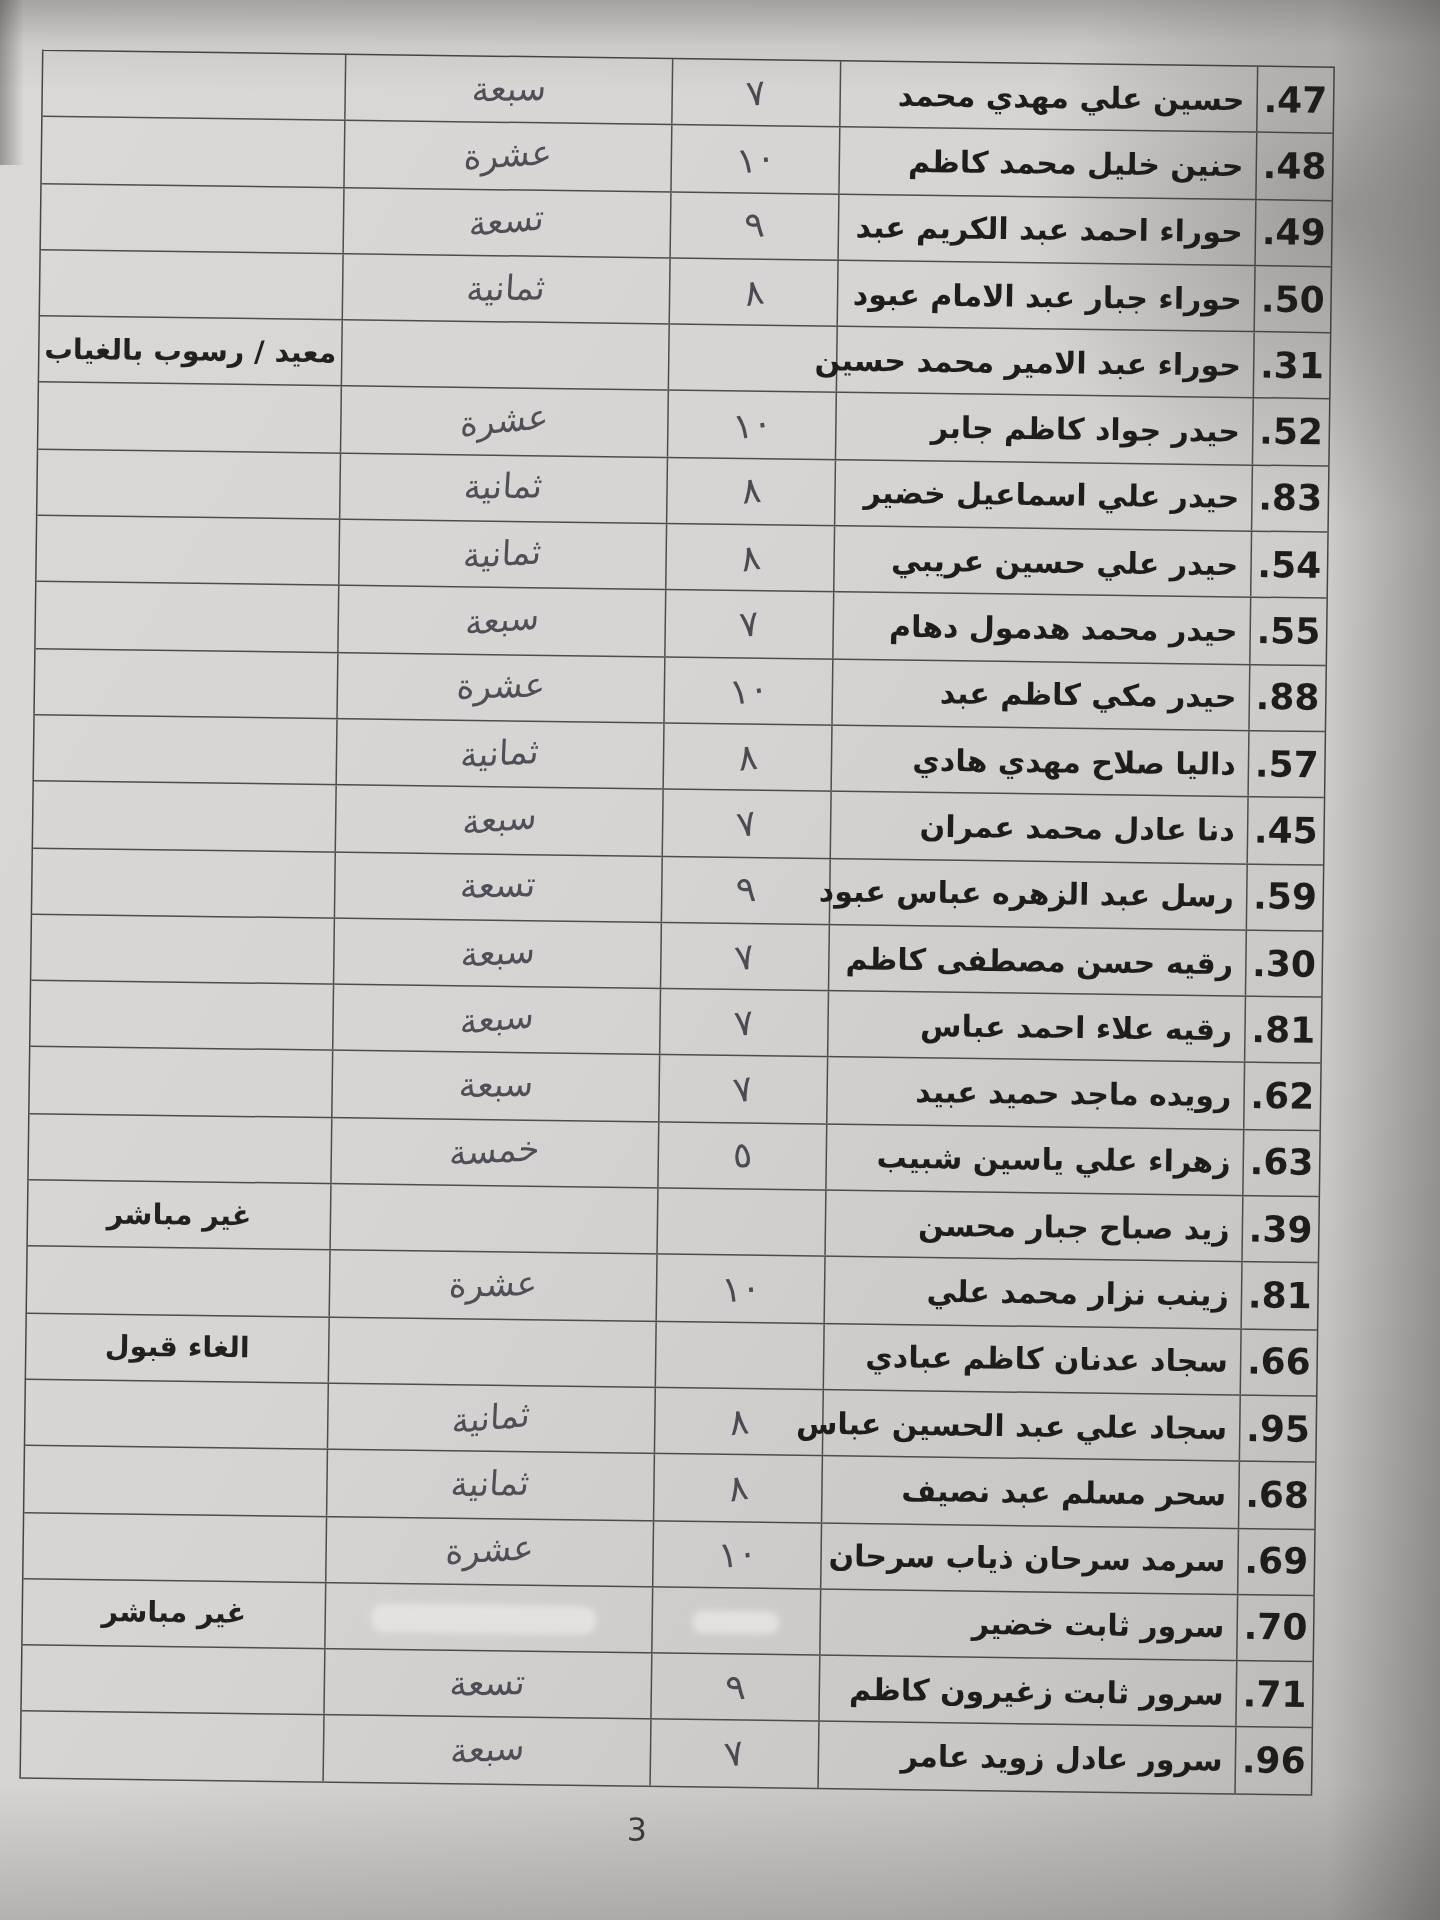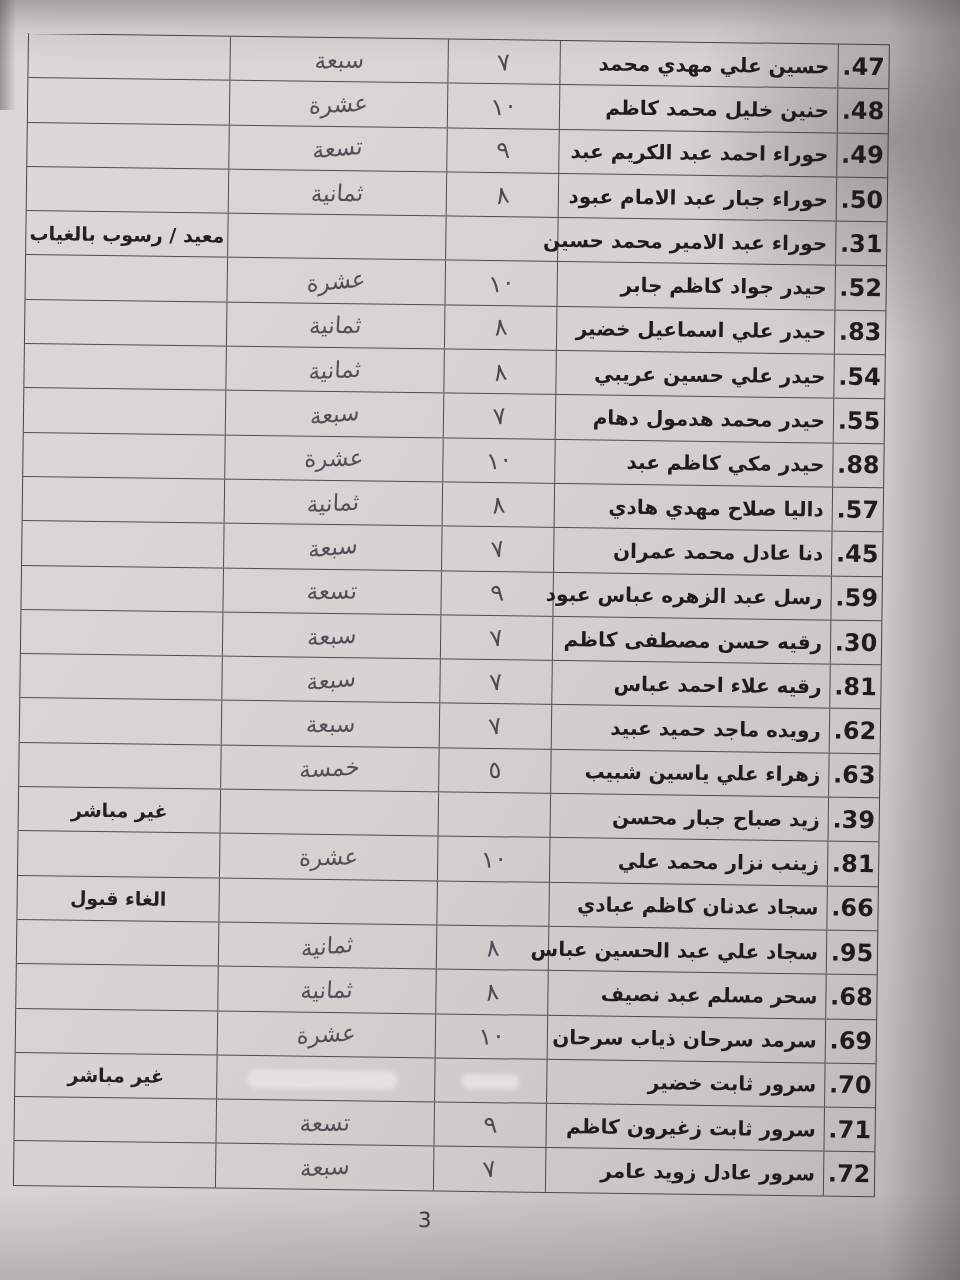--- a/index.html
+++ b/index.html
@@ -570,18 +570,18 @@
 
     </div>
     <div class="cell cell-digits">
       <span class="hw digits">٧</span>
 
     </div>
     <div class="cell cell-name">
       <span class="name-text">سرور عادل زويد عامر</span>
     </div>
     <div class="cell cell-rownum">
-      <span class="rownum-text">72.</span>
+      <span class="rownum-text">96.</span>
     </div>
   </div>
 </div>
 
 <div class="page-number">3</div>
 
 </body></html>

